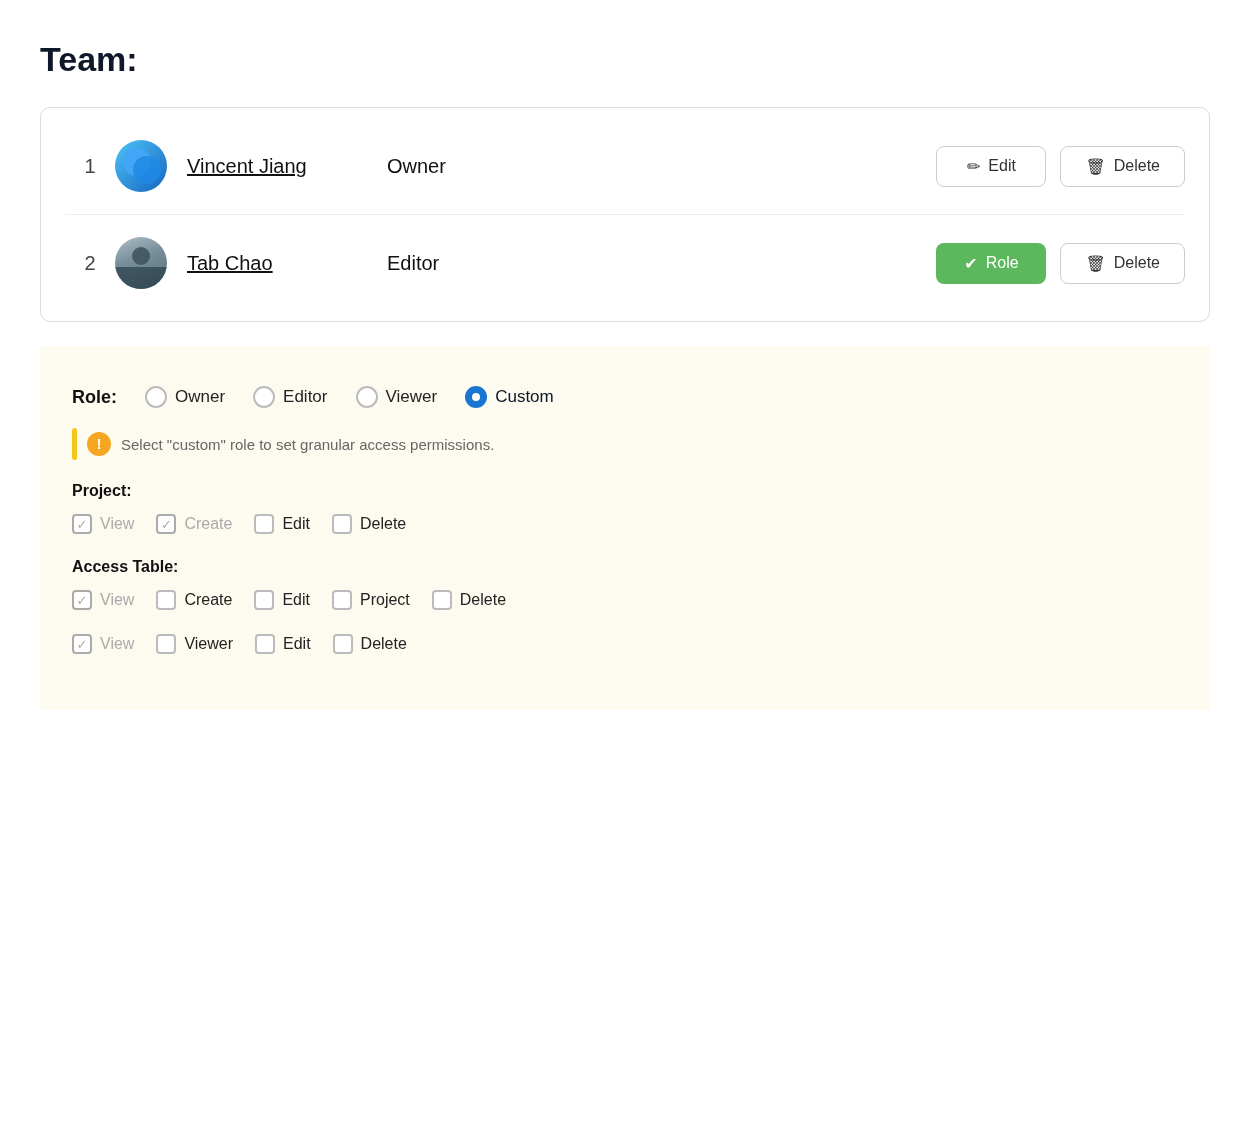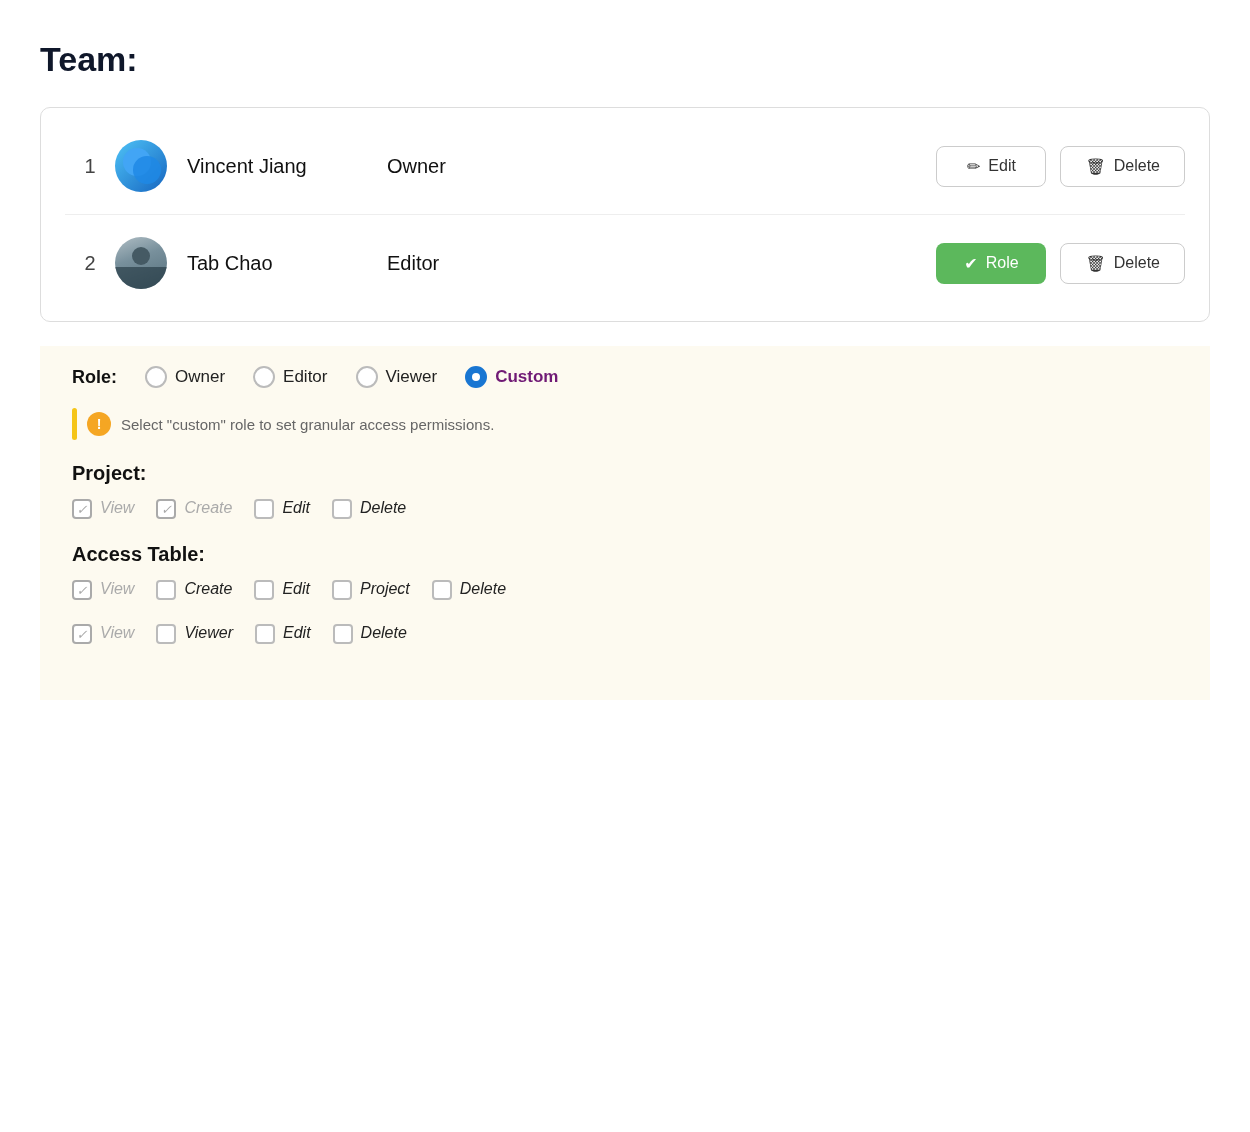--- a/index.html
+++ b/index.html
@@ -115,20 +115,21 @@
       background: rgba(30, 50, 60, 0.6);
       border-radius: 0 0 50% 50%;
     }
 
     .member-name {
       font-size: 20px;
       font-weight: 400;
       color: #111;
       width: 200px;
       flex-shrink: 0;
+      text-decoration: underline;
     }
 
     .member-role {
       font-size: 20px;
       font-weight: 400;
       color: #111;
       width: 130px;
       flex-shrink: 0;
     }
 
@@ -157,21 +158,21 @@
     .btn-save {
       background: #5cb85c;
       color: #fff;
       border: none;
     }
 
     
     .permissions-section {
       background: #fdfaf0;
       border-radius: 0;
-      padding: 20px 32px 32px 32px;
+      padding: 40px 32px 32px 32px;
     }
 
     .role-row {
       display: flex;
       align-items: center;
       gap: 28px;
       margin-bottom: 20px;
       flex-wrap: wrap;
     }
 
@@ -212,22 +213,22 @@
       border-radius: 50%;
       background: #fff;
     }
 
     .radio-text {
       font-size: 17px;
       color: #222;
     }
 
     .radio-text.custom-selected {
-      color: #701a75;
-      font-weight: 700;
+      color: #0f172a;
+      font-weight: 400;
     }
 
     .warning-bar {
       display: flex;
       align-items: center;
       gap: 10px;
       margin-bottom: 22px;
     }
 
     .warning-stripe {
@@ -251,39 +252,38 @@
       color: #fff;
       flex-shrink: 0;
     }
 
     .warning-text {
       font-size: 15px;
       color: #666;
     }
 
     .perm-section-title {
-      font-size: 20px;
+      font-size: 16px;
       font-weight: 600;
       color: #111;
       margin-bottom: 14px;
     }
 
     .perm-row {
       display: flex;
       align-items: center;
       gap: 22px;
       margin-bottom: 24px;
       flex-wrap: wrap;
     }
 
     .perm-item {
       display: flex;
-      align-items: flex-start;
+      align-items: center;
       gap: 8px;
-      font-style: italic;
     }
 
     .checkbox {
       width: 20px;
       height: 20px;
       border: 2px solid #bbb;
       border-radius: 4px;
       background: #fff;
       display: flex;
       align-items: center;

